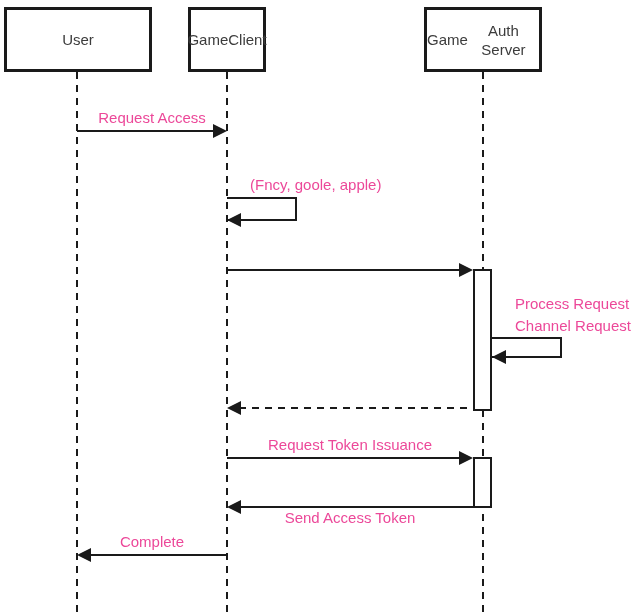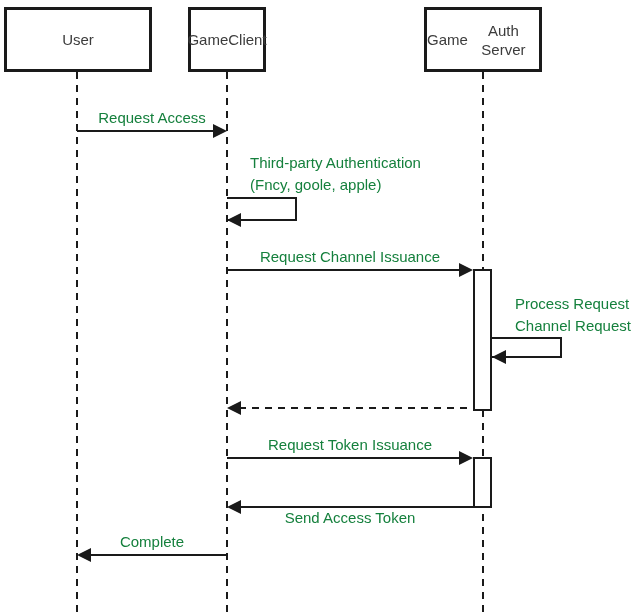--- a/index.html
+++ b/index.html
@@ -49,21 +49,21 @@
   }
   .lifeline.l1 { left: 76px; }
   .lifeline.l2 { left: 226px; }
   .lifeline.l3 { left: 482px; }
 
   
   .msg-label {
     position: absolute;
     font-size: 15px;
     line-height: 19px;
-    color: #15803d;
+    color: #ec4899;
     white-space: nowrap;
     z-index: 4;
   }
   .msg-label.center { text-align: center; }
 
   
   .hline {
     position: absolute;
     height: 2px;
     background: #1a1a1a;
@@ -131,26 +131,24 @@
   <div class="lifeline l2"></div>
   <div class="lifeline l3"></div>
 
   <div class="activation bar1"></div>
   <div class="activation bar2"></div>
 
   <div class="msg-label center" style="left:77px; top:108px; width:150px;">Request Access</div>
   <div class="hline" style="left:77px; top:130px; width:138px;"></div>
   <div class="arrow right" style="left:213px; top:124px;"></div>
 
-  <div class="msg-label" style="left:250px; top:153px;">Third-party Authentication</div>
   <div class="msg-label" style="left:250px; top:175px;">(Fncy, goole, apple)</div>
   <div class="self-loop loop1"></div>
   <div class="arrow left" style="left:227px; top:213px;"></div>
 
-  <div class="msg-label center" style="left:227px; top:247px; width:246px;">Request Channel Issuance</div>
   <div class="hline" style="left:227px; top:269px; width:232px;"></div>
   <div class="arrow right" style="left:459px; top:263px;"></div>
 
   <div class="msg-label" style="left:515px; top:294px;">Process Request</div>
   <div class="msg-label" style="left:515px; top:316px;">Channel Request</div>
   <div class="self-loop loop2"></div>
   <div class="arrow left" style="left:492px; top:350px;"></div>
 
   <div class="hline dashed" style="left:239px; top:407px; width:234px;"></div>
   <div class="arrow left" style="left:227px; top:401px;"></div>

